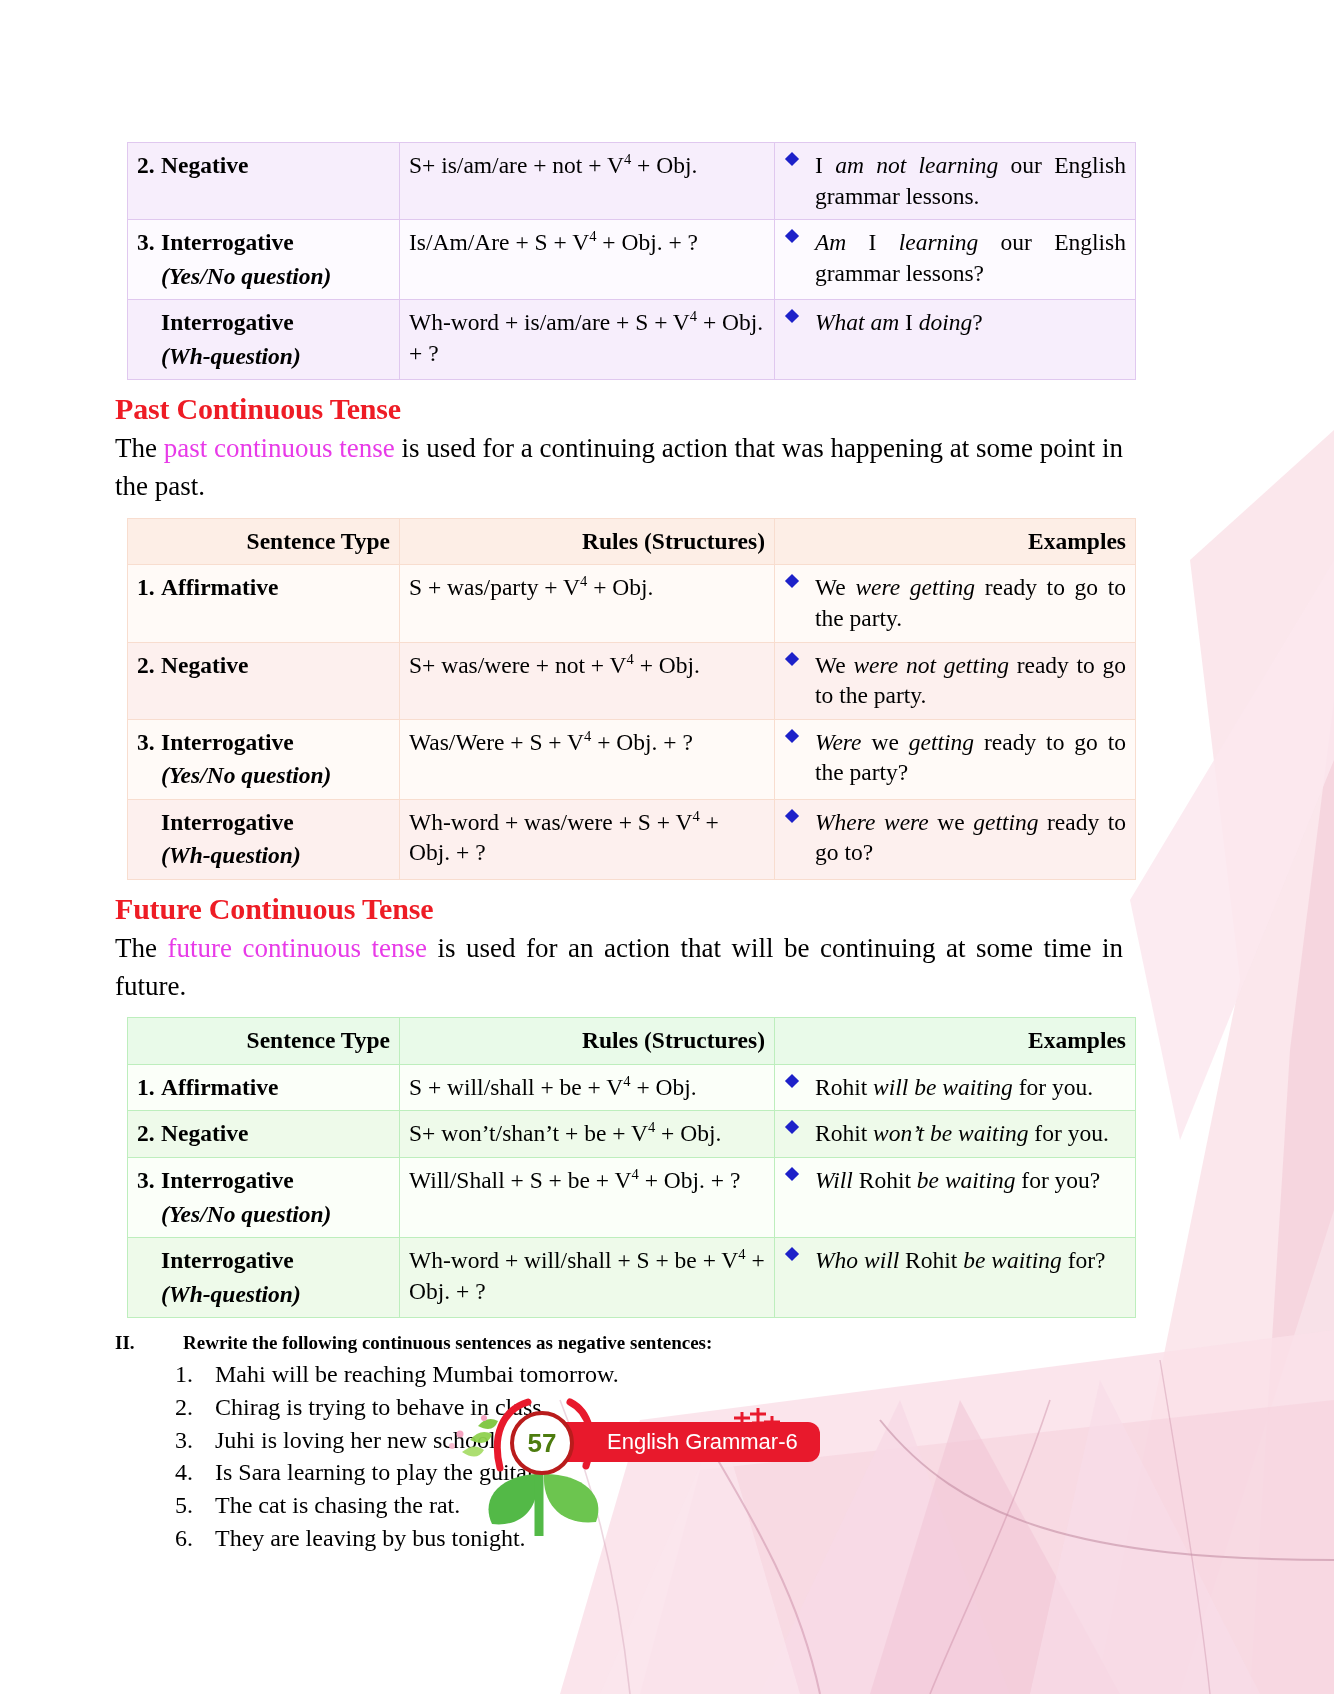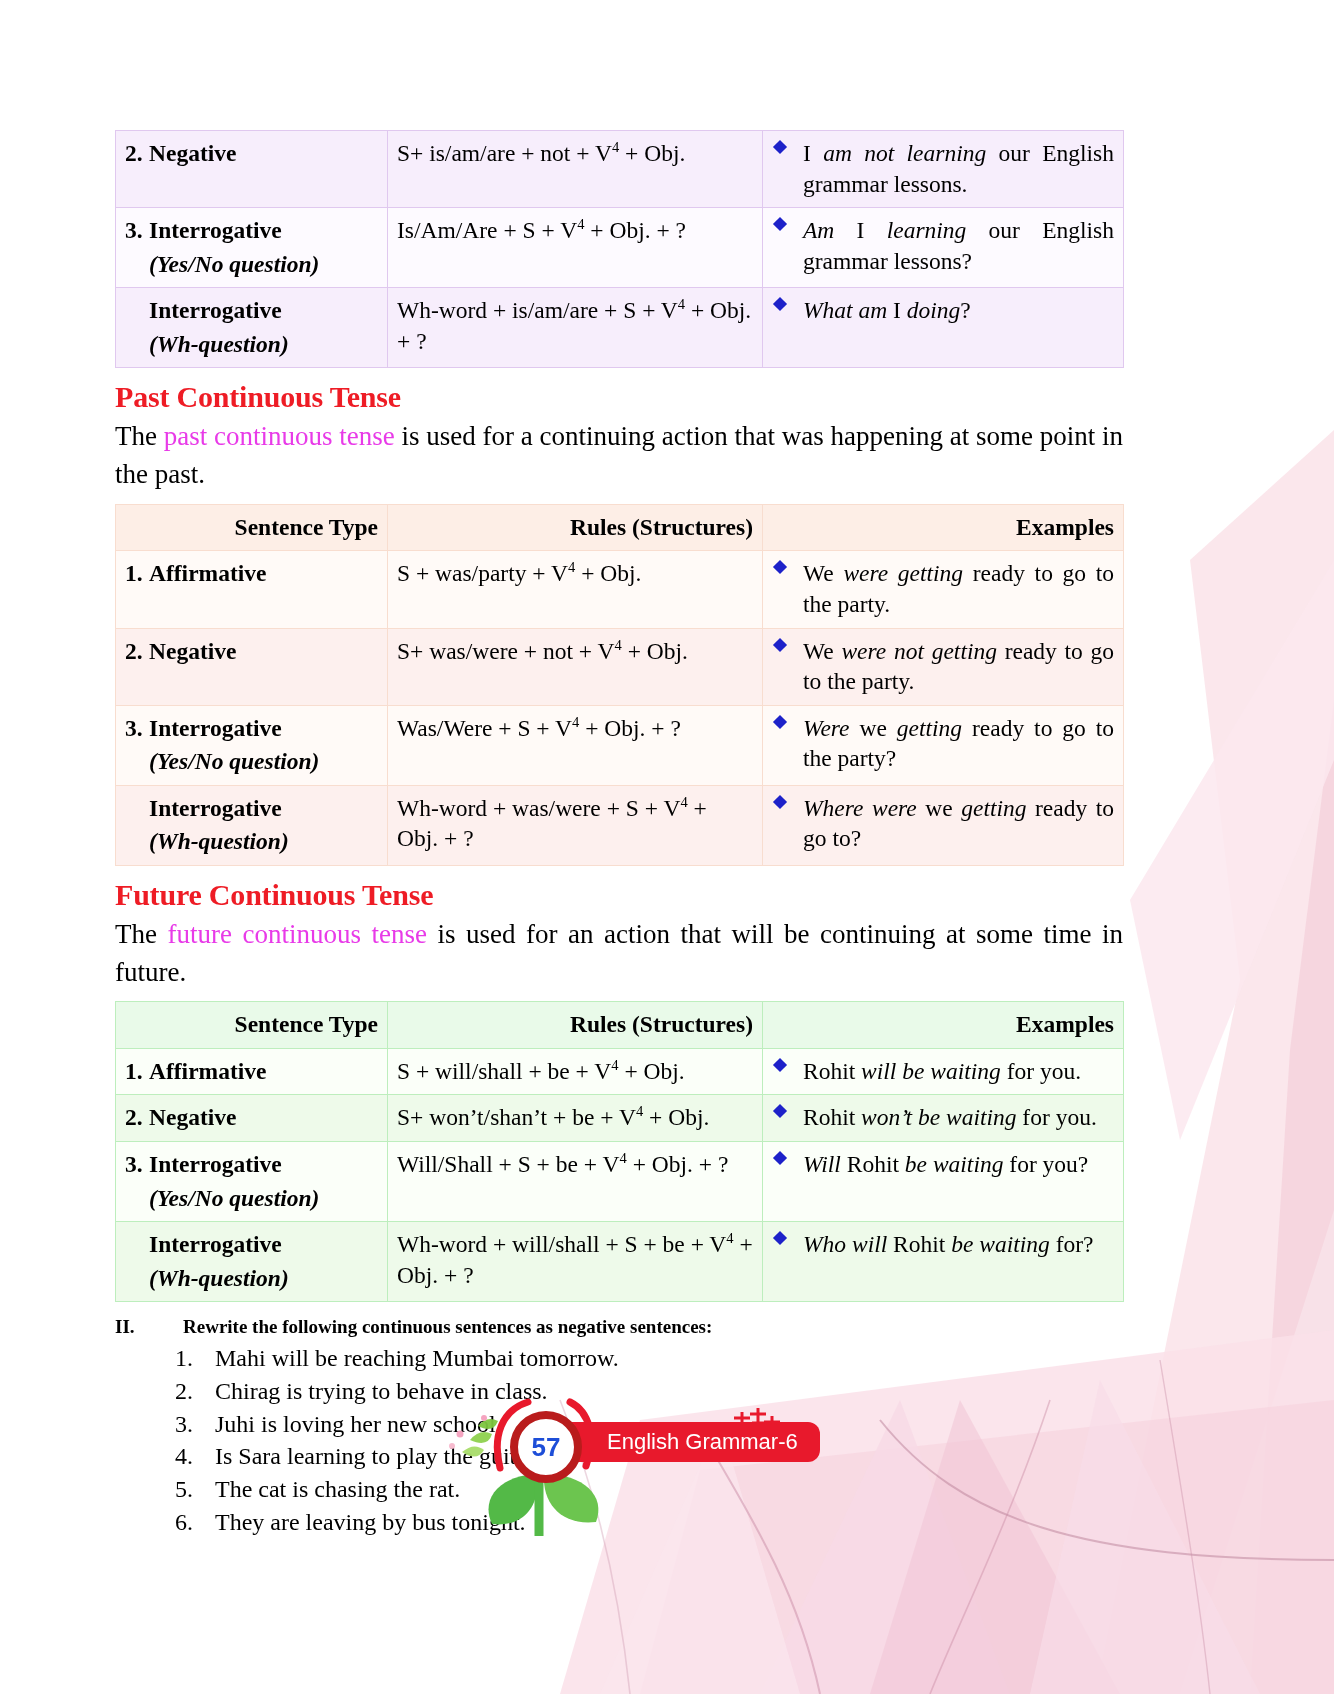--- a/index.html
+++ b/index.html
@@ -38,21 +38,21 @@
     left: 115px;
     top: 130px;
     width: 1008px;
   }
 
   
   table.tense-table {
     width: 1008px;
     border-collapse: collapse;
     table-layout: fixed;
-    margin: 0;
+    margin: 12px;
   }
   table.tense-table td, table.tense-table th {
     vertical-align: top;
     padding: 7px 9px 8px 9px;
     font-size: 23.5px;
     line-height: 1.30;
     font-family: "Liberation Serif", serif;
   }
   .col-type   { width: 272px; }
   .col-rules  { width: 375px; }
@@ -169,28 +169,28 @@
     z-index: 5;
   }
   .page-num-circle {
     position: absolute;
     left: 510px;
     top: 15px;
     width: 56px;
     height: 56px;
     border-radius: 50%;
     background: #ffffff;
-    border: 8px solid #b91c1c;
+    border: 4px solid #b91c1c;
     display: flex;
     align-items: center;
     justify-content: center;
     font-family: "Liberation Sans", sans-serif;
     font-weight: bold;
     font-size: 26px;
-    color: #1d4ed8;
+    color: #4d7c0f;
     z-index: 7;
   }
   .book-banner {
     position: absolute;
     left: 555px;
     top: 26px;
     height: 40px;
     padding: 0 22px 0 52px;
     background: #e8192c;
     border-radius: 4px 12px 12px 4px;

